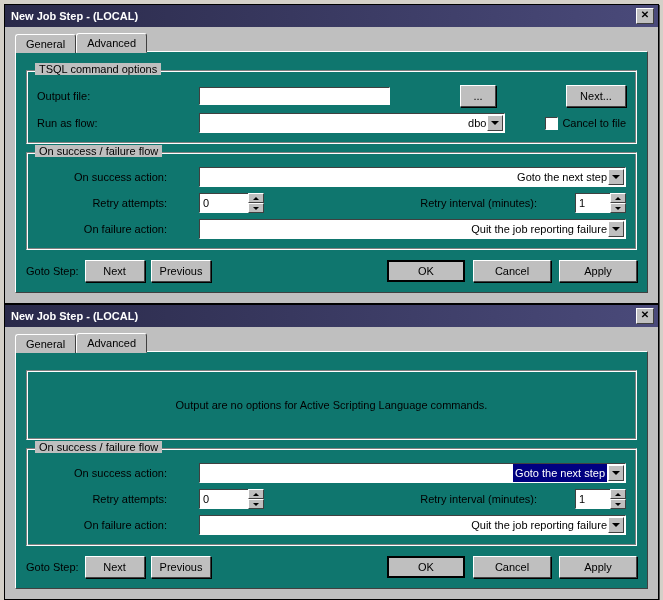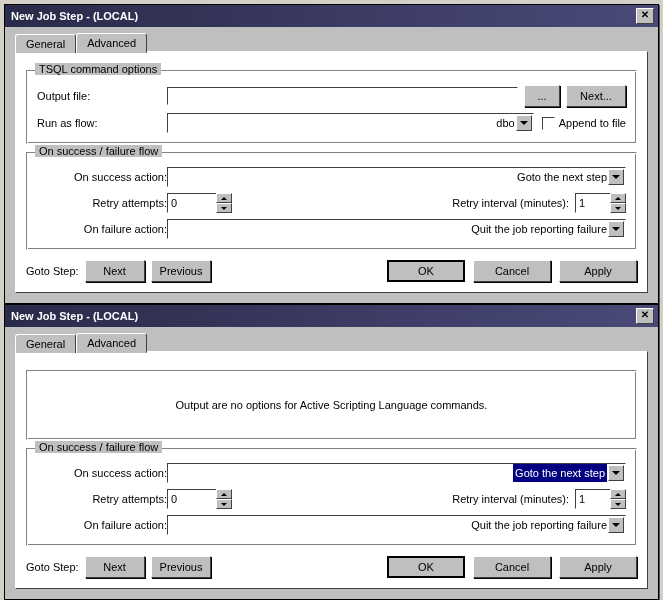--- a/index.html
+++ b/index.html
@@ -73,21 +73,21 @@
 }
 .tab.inactive {
   border-color: #fff #404040 #404040 #fff;
   font-weight: normal;
   top: 1px;
 }
 .tab-content {
   border: 1px solid #fff;
   border-right-color: #404040;
   border-bottom-color: #404040;
-  background: #ffffff;
+  background: #0f766e;
   padding: 10px 10px 10px 10px;
   position: relative;
   z-index: 1;
   border-top: 1px solid #fff;
 }
 .groupbox {
   border: 1px solid #808080;
   border-right-color: #fff;
   border-bottom-color: #fff;
   margin: 8px 0 8px 0;
@@ -99,20 +99,21 @@
   position: absolute;
   top: -8px;
   left: 8px;
   background: #bfbfbf;
   padding: 0 4px;
 }
 .form-row {
   display: flex;
   align-items: center;
   margin-bottom: 6px;
+  gap: 32px;
 }
 .form-row:last-child { margin-bottom: 0; }
 .label {
   flex-shrink: 0;
 }
 .w-lbl1 { width: 130px; }
 .w-lbl2 { width: 130px; text-align: right; }
 .text-input {
   border: 1px solid #808080;
   border-top-color: #404040;
@@ -281,21 +282,21 @@
         </div>
 
         <div class="form-row">
           <span class="label w-lbl1">Run as flow:</span>
           <div class="select" style="flex:1">
             <span class="select-text">dbo</span>
             <span class="select-arrow"></span>
           </div>
           <label class="checkbox">
             <span class="box"></span>
-            <span>Append to file</span>
+            <span>Cancel to file</span>
           </label>
         </div>
       </div>
 
       <div class="groupbox">
         <span class="group-title">On success / failure flow</span>
 
         <div class="form-row">
           <span class="label w-lbl2">On success action:</span>
           <div class="select" style="flex:1">

